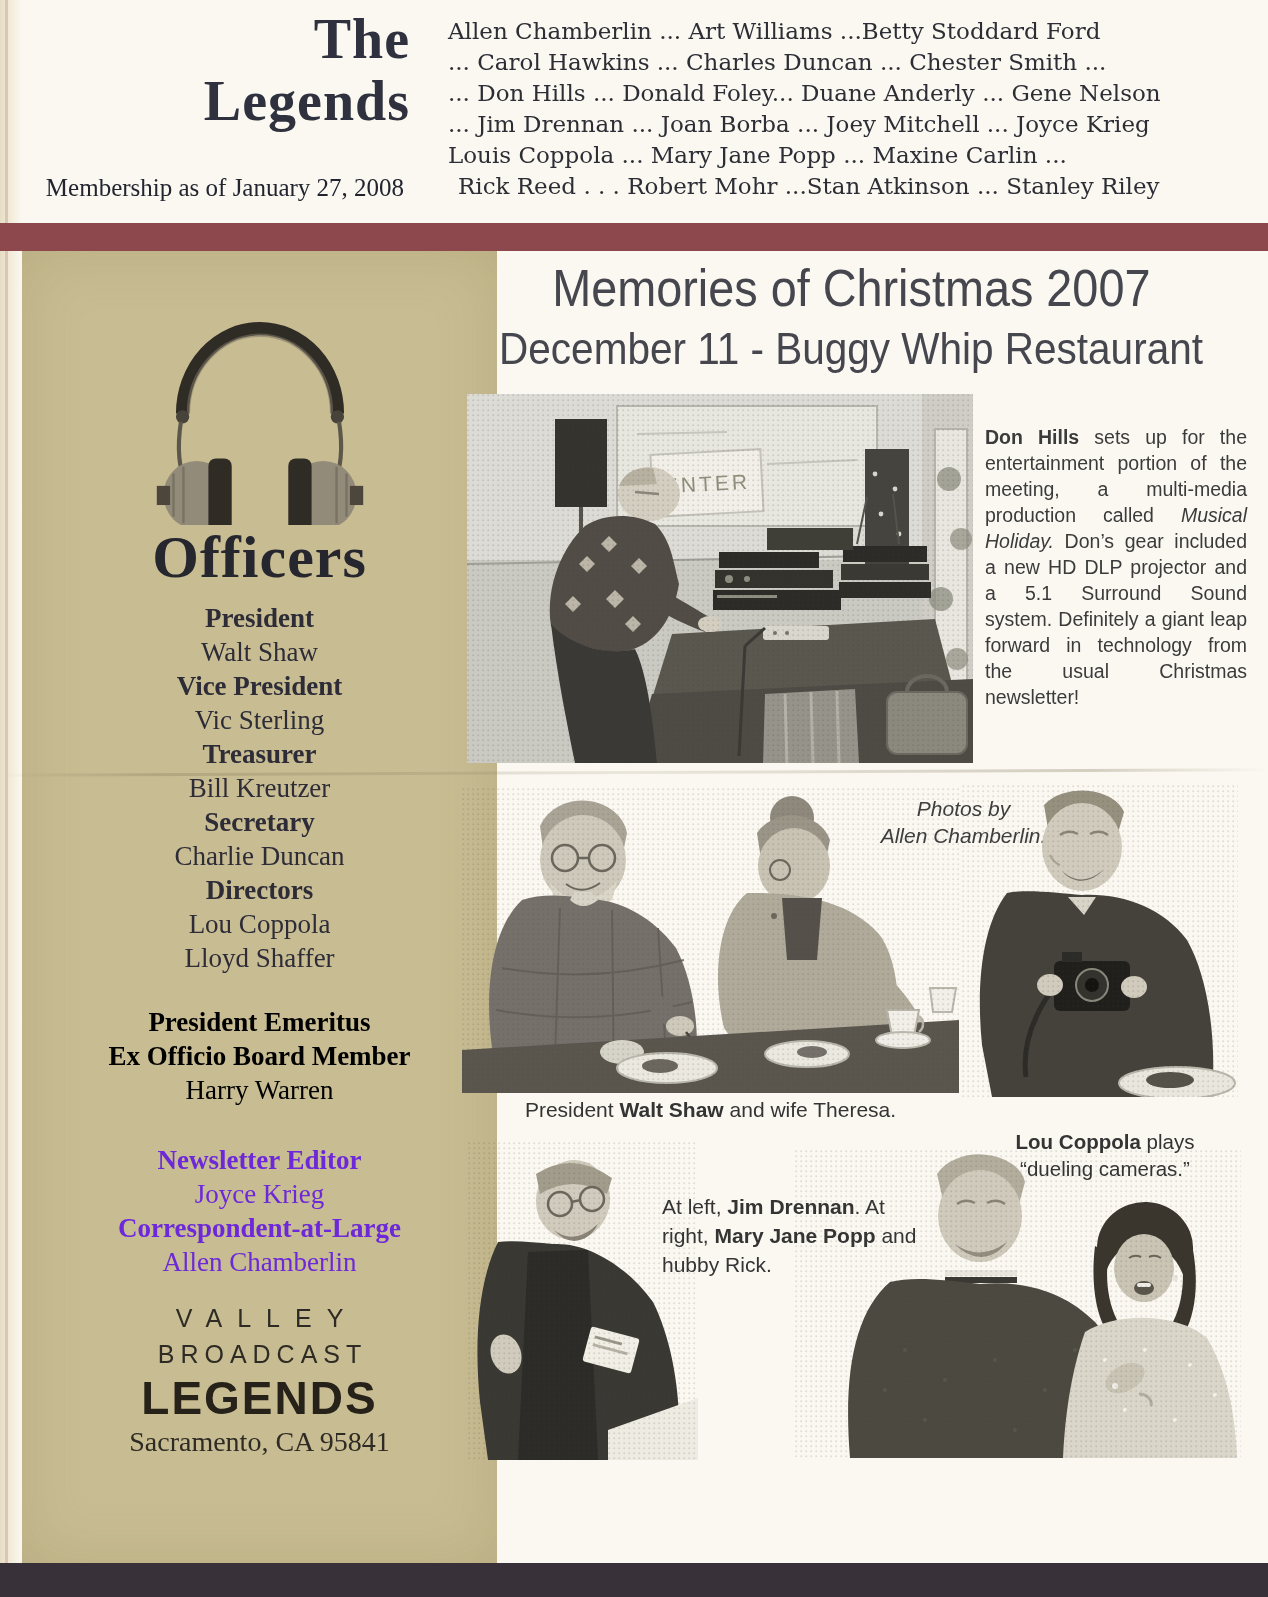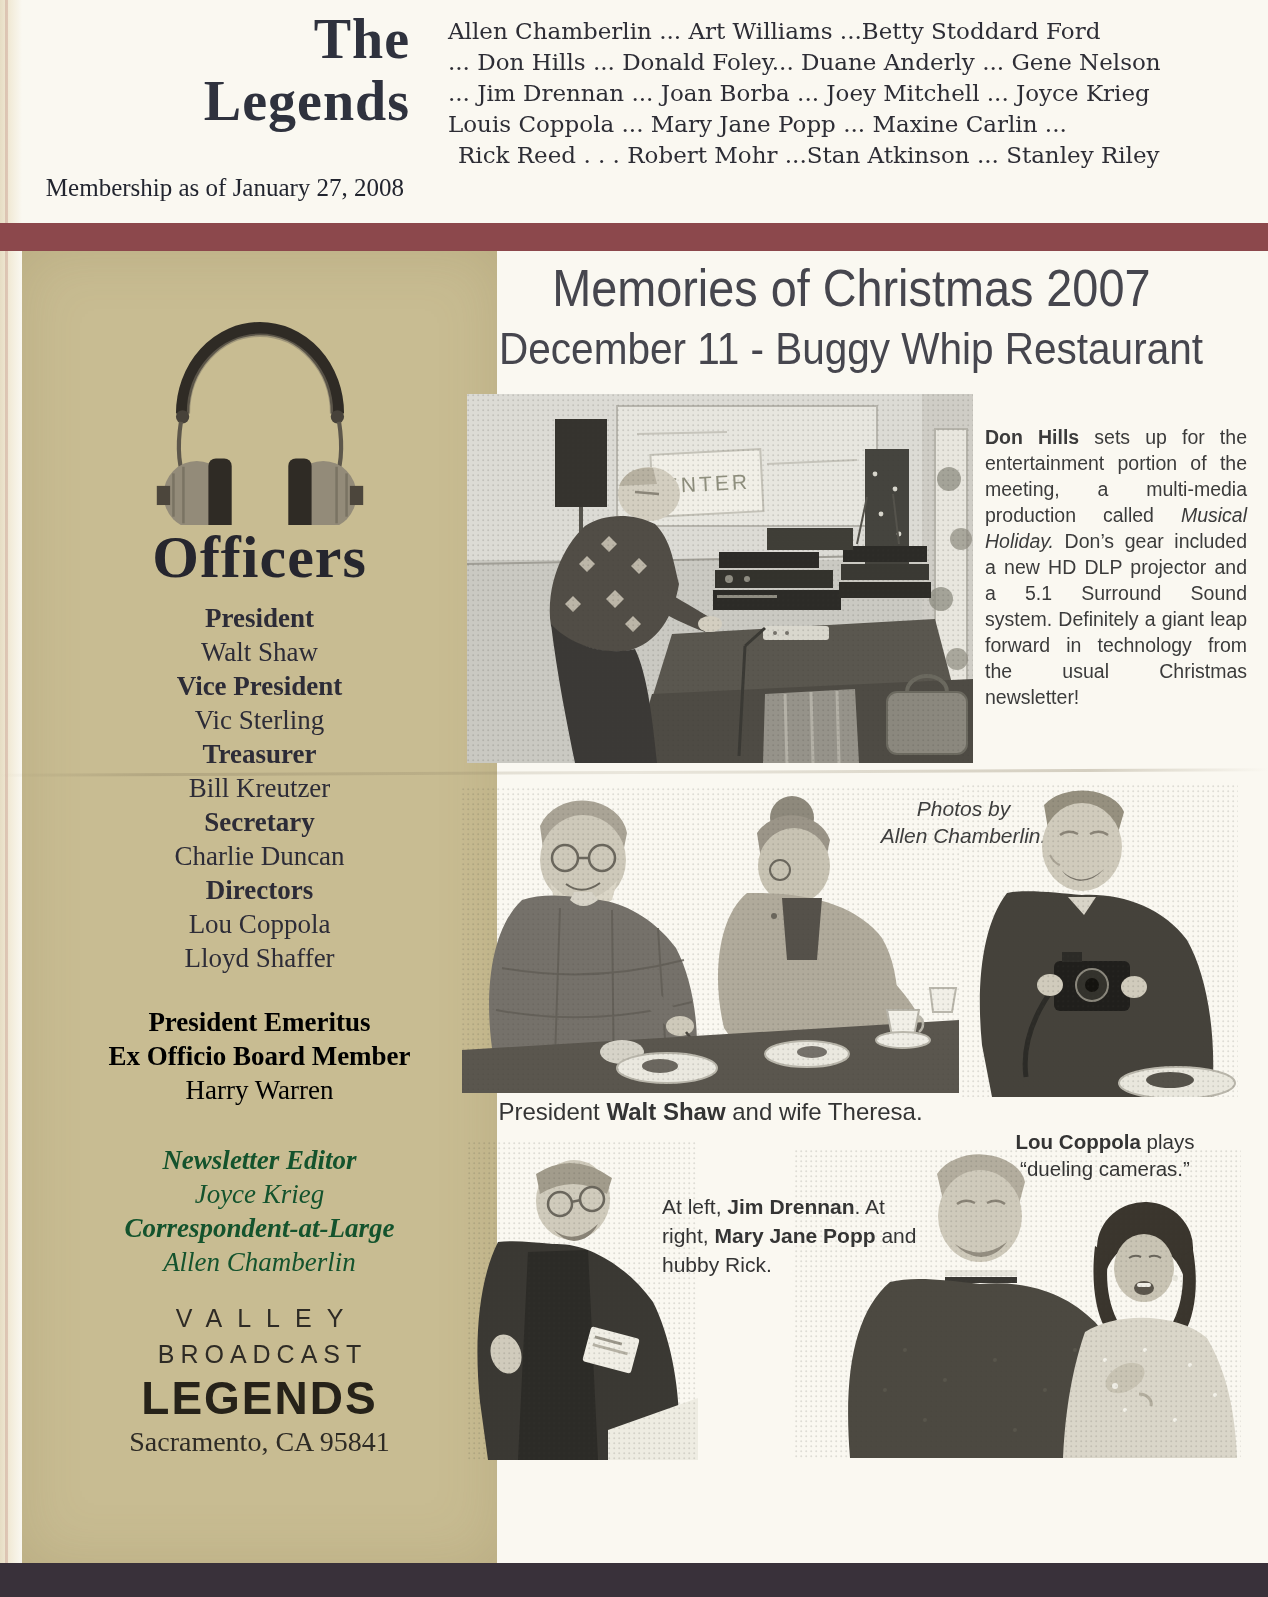--- a/index.html
+++ b/index.html
@@ -29,21 +29,21 @@
 
   
   .sidebar{left:22px;top:251px;width:475px;height:1312px;background:#c8bc92;text-align:center;
            box-shadow:inset 0 0 60px rgba(120,105,60,.18);}
   .hp-wrap{margin-top:16px;height:258px;}
   .officers{font-size:60px;font-weight:700;color:#26262e;line-height:64px;letter-spacing:1px;}
   .roles{margin-top:12px;font-size:27px;line-height:34px;color:#2d2c37;}
   .role-title{font-weight:700;display:block;}
   .role-name{display:block;}
   .emeritus{margin-top:30px;font-size:27px;line-height:34px;color:#000000;}
-  .editorial{margin-top:36px;font-size:27px;line-height:34px;color:#14532d;font-style:italic;}
+  .editorial{margin-top:36px;font-size:27px;line-height:34px;color:#6d28d9;}
   .logo{margin-top:22px;color:#2e2b25;text-align:center;}
   .logo-valley{font-family:"Liberation Sans",sans-serif;font-size:25px;letter-spacing:15px;
                padding-left:15px;line-height:34px;}
   .logo-broadcast{font-family:"Liberation Sans",sans-serif;font-size:25px;letter-spacing:6px;
                padding-left:6px;line-height:38px;}
   .logo-legends{font-family:"Liberation Sans",sans-serif;font-weight:800;font-size:46px;
                letter-spacing:2px;line-height:50px;color:#262219;}
   .logo-addr{font-size:28px;line-height:37px;}
 
   
@@ -53,21 +53,21 @@
   .condensed{display:inline-block;transform:scaleX(.9);transform-origin:center;
              font-family:"Liberation Sans",sans-serif;font-weight:400;}
   .h1 .condensed{font-size:52px;}
   .h2 .condensed{font-size:45px;}
 
   .article{left:985px;top:424px;width:262px;font-family:"Liberation Sans",sans-serif;
            font-size:19.5px;line-height:26px;text-align:justify;color:#3b3b3b;}
   .credit{left:856px;top:795px;width:215px;text-align:center;font-family:"Liberation Sans",sans-serif;
           font-style:italic;font-size:21px;line-height:27px;color:#3e3e3e;}
   .caption{font-family:"Liberation Sans",sans-serif;color:#343434;}
-  .cap-walt{left:462px;top:1098px;width:497px;text-align:center;font-size:24px;}
+  .cap-walt{left:462px;top:1098px;width:497px;text-align:center;font-size:21px;}
   .cap-lou{left:985px;top:1128px;width:240px;text-align:center;font-size:20.5px;line-height:27px;}
   .cap-bottom{left:662px;top:1192px;width:268px;font-size:21px;line-height:29px;}
 
   .photo1{left:467px;top:394px;width:506px;height:369px;}
   .photo2{left:462px;top:788px;width:497px;height:305px;}
   .photo3{left:962px;top:785px;width:276px;height:312px;}
   .photo4{left:468px;top:1142px;width:230px;height:318px;}
   .photo5{left:795px;top:1150px;width:446px;height:308px;}
   svg{display:block;}
 </style>
@@ -80,20 +80,21 @@
   <div class="abs edge-line"></div>
 
   <div class="abs header-title">
     <div class="title-line">The</div>
     <div class="title-line">Legends</div>
   </div>
   <div class="abs membership">Membership as of January 27, 2008</div>
 
   <div class="abs members">
     <div class="member-line">Allen Chamberlin ...  Art Williams ...Betty Stoddard Ford</div>
+    <div class="member-line">... Carol Hawkins ... Charles Duncan ... Chester Smith ...</div>
     <div class="member-line">... Don Hills ... Donald Foley... Duane Anderly ... Gene Nelson</div>
     <div class="member-line">... Jim Drennan ... Joan Borba ...  Joey Mitchell ... Joyce Krieg</div>
     <div class="member-line">Louis Coppola ...  Mary Jane Popp ...  Maxine Carlin ...</div>
     <div class="member-line indent">Rick Reed . . . Robert Mohr ...Stan Atkinson ... Stanley Riley</div>
   </div>
 
   <div class="abs maroon"></div>
 
   <div class="abs sidebar">
     <div class="hp-wrap">

